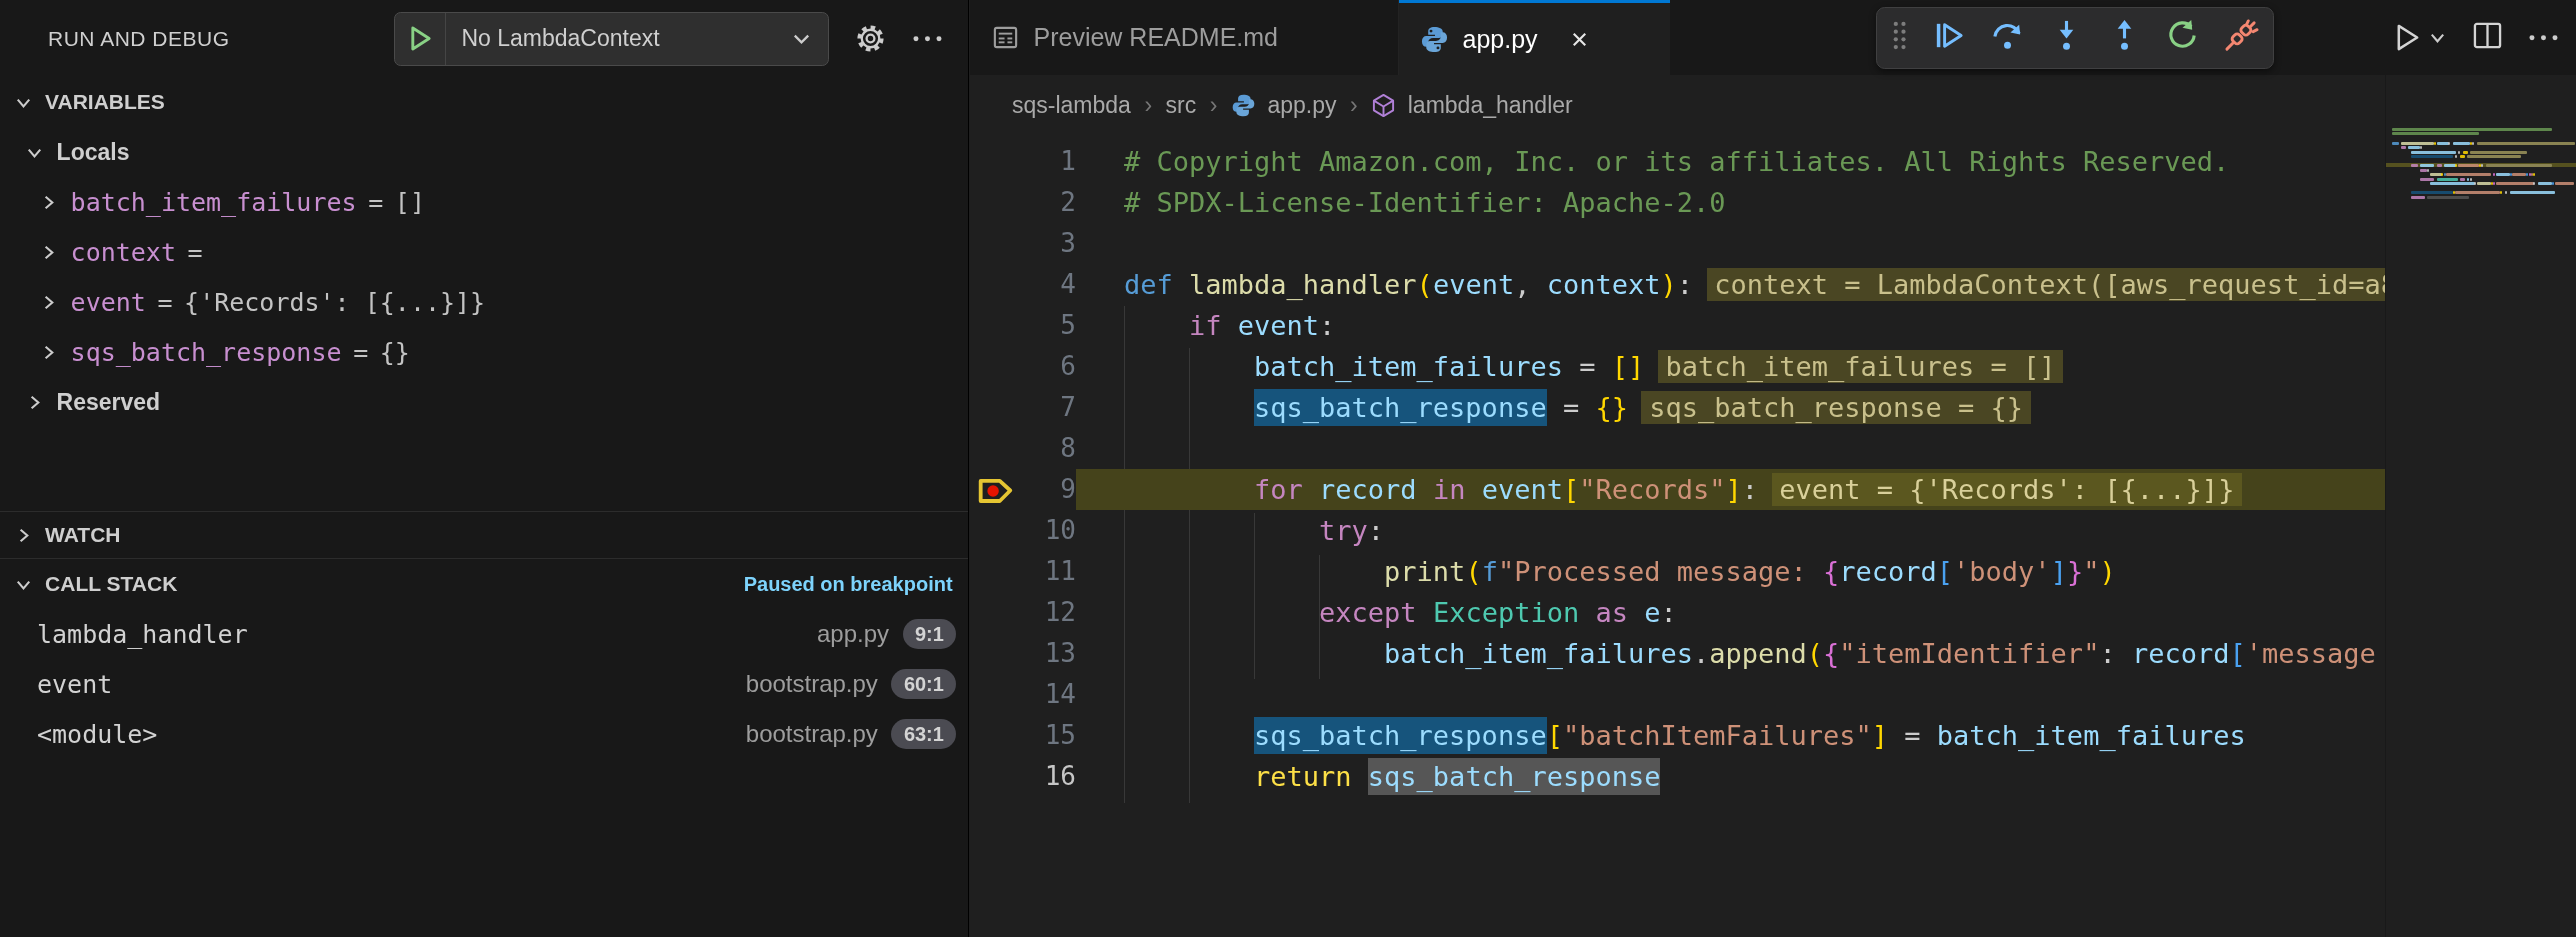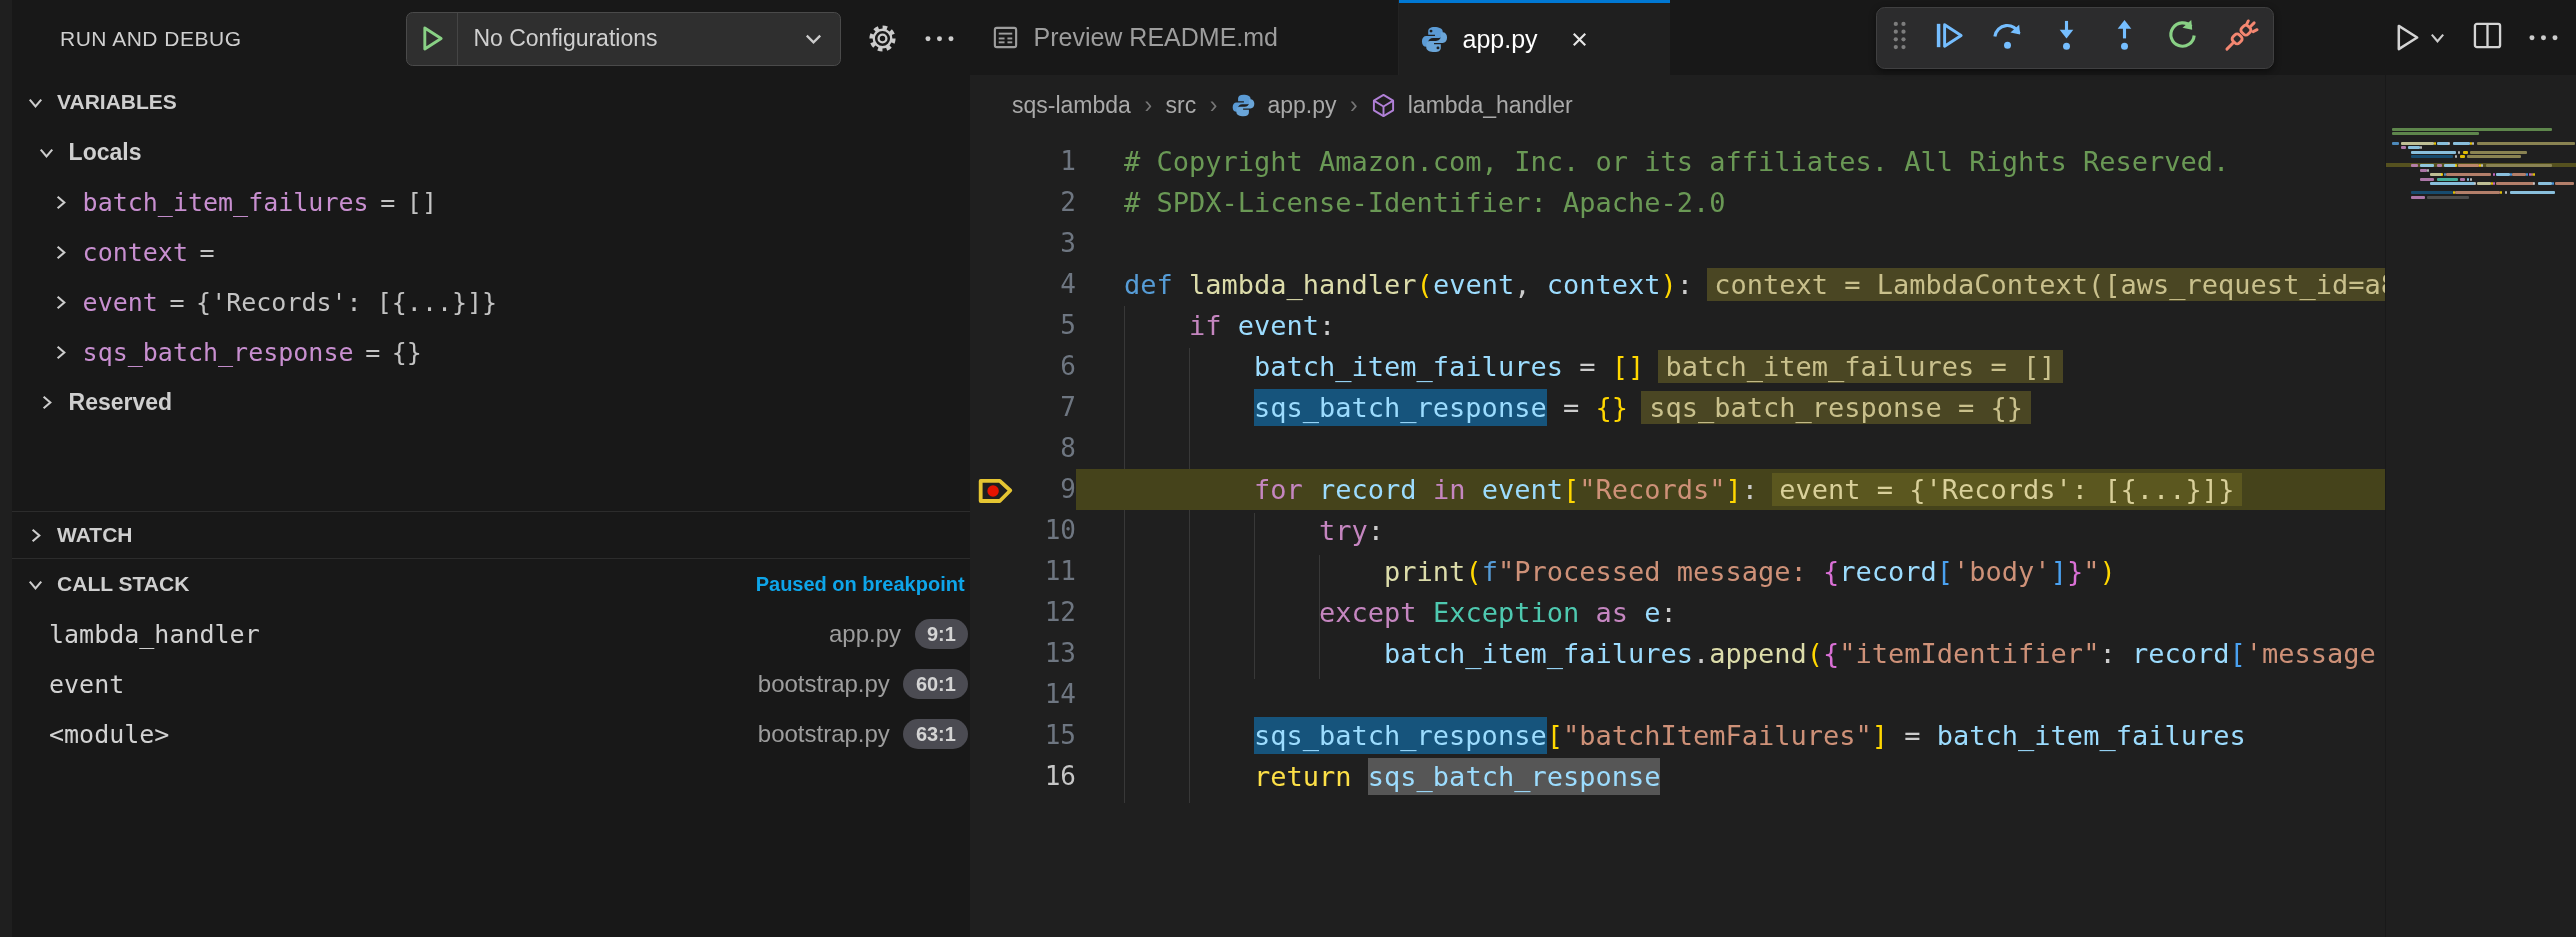--- a/index.html
+++ b/index.html
@@ -1,39 +1,39 @@
 <!DOCTYPE html>
 <html><head>
 <meta charset="utf-8">
 <style>
   html,body{margin:0;padding:0}
   body{width:2576px;height:938px;background:#1f1f1f;overflow:hidden;position:relative;
        font-family:"Liberation Sans",sans-serif;color:#ccc;-webkit-font-smoothing:antialiased}
 
   
-  #sidebar{position:absolute;left:12px;top:0;width:969px;height:938px;background:#181818;border-right:1px solid #000;box-sizing:border-box}
+  #sidebar{position:absolute;left:0;top:0;width:969px;height:938px;background:#181818;border-right:1px solid #000;box-sizing:border-box}
   .sb-head{height:77px;display:flex;align-items:center;padding:0 25px 0 48px}
   .sb-title{font-size:21px;color:#cfcfcf;letter-spacing:0.5px;white-space:nowrap}
   .cfg{margin-left:auto;width:435px;height:54px;background:#2f2f2f;border:1px solid #4a4a4a;border-radius:6.7px;display:flex;align-items:center;box-sizing:border-box}
   .cfg .playwrap{width:50px;display:flex;justify-content:center;align-items:center;border-right:1px solid #454545;height:100%}
   .cfg-label{flex:1;padding-left:15.4px;font-size:23px;color:#cfcfcf;white-space:nowrap;overflow:hidden}
   .cfg-chev{padding-right:15.4px;display:flex}
   .head-ico{margin-left:25px;display:flex;align-items:center}
 
   .sec-head{height:50px;display:flex;align-items:center;gap:11.6px;padding-left:12.5px;font-weight:bold;font-size:21px;color:#cfcfcf}
   .sec-head.sm{height:46px}
   .tree-row{height:50px;display:flex;align-items:center;gap:11.6px;font-size:25px;color:#cfcfcf}
   .ind1{padding-left:24px}.ind2{padding-left:38px}
   .vname{font-family:"DejaVu Sans Mono",monospace;color:#c88fd0;font-size:25px;white-space:nowrap}
   .vval{font-family:"DejaVu Sans Mono",monospace;color:#c3c3c3;font-size:25px;white-space:nowrap;overflow:hidden;text-overflow:ellipsis;max-width:732px}
   .veq{font-family:"DejaVu Sans Mono",monospace;color:#c3c3c3;font-size:25px}
   .bold-lbl{font-weight:bold;font-size:23px}
   .sb-div{height:1px;background:#2c2c2c}
   .spacer{height:84px}
-  .paused{margin-left:auto;padding-right:15.4px;font-size:20px;font-weight:bold;color:#0ea5e9}
+  .paused{margin-left:auto;padding-right:15.4px;font-size:20px;font-weight:bold;color:#7dd3fc}
   .cs-row{height:50px;display:flex;align-items:center;padding:0 11.6px 0 37px;gap:13.5px}
   .cs-frame{font-family:"DejaVu Sans Mono",monospace;font-size:25px;color:#d2d2d2;flex:1;white-space:nowrap}
   .cs-file{font-size:24px;color:#9d9d9d;white-space:nowrap}
   .badge{background:#4b4b52;border-radius:17.3px;padding:3.9px 12.5px;font-size:20px;color:#d4d4d4;font-weight:bold}
 
   
   #editor{position:absolute;left:970px;top:0;right:0;bottom:0;background:#1f1f1f}
   #tabbar{position:absolute;left:0;top:0;right:0;height:75px;background:#181818;display:flex}
   .tab{display:flex;align-items:center;gap:13.5px;padding:0 21px;box-sizing:border-box;border-right:1px solid #232323;font-size:25px;color:#9d9d9d;background:#181818;position:relative}
   .tab.active{background:#1f1f1f;color:#fff;border-top:3.9px solid #0078d4;border-right:none}
@@ -69,21 +69,21 @@
 
 <div id="sidebar">
   <div class="sb-head">
     <span class="sb-title">RUN AND DEBUG</span>
     <div class="cfg">
       <span class="playwrap">
         <svg width="25" height="27" viewBox="0 0 26 28">
             <path d="M5 3 L22 14 L5 25 Z" fill="none" stroke="#89d185" stroke-width="3" stroke-linejoin="round"></path>
           </svg>
       </span>
-      <span class="cfg-label">No Configurations</span>
+      <span class="cfg-label">No LambdaContext</span>
       <span class="cfg-chev">
         <svg width="23" height="23" viewBox="0 0 24 24">
             <polyline points="5,9 12,16 19,9" fill="none" stroke="#cccccc" stroke-width="2.4"></polyline>
           </svg>
       </span>
     </div>
     <span class="head-ico">
       <svg width="33" height="33" viewBox="0 0 34 34">
           <circle cx="17" cy="17" r="11" fill="none" stroke="#cccccc" stroke-width="5" stroke-dasharray="4.5 4.1"></circle>
           <circle cx="17" cy="17" r="9" fill="none" stroke="#cccccc" stroke-width="2.4"></circle>

